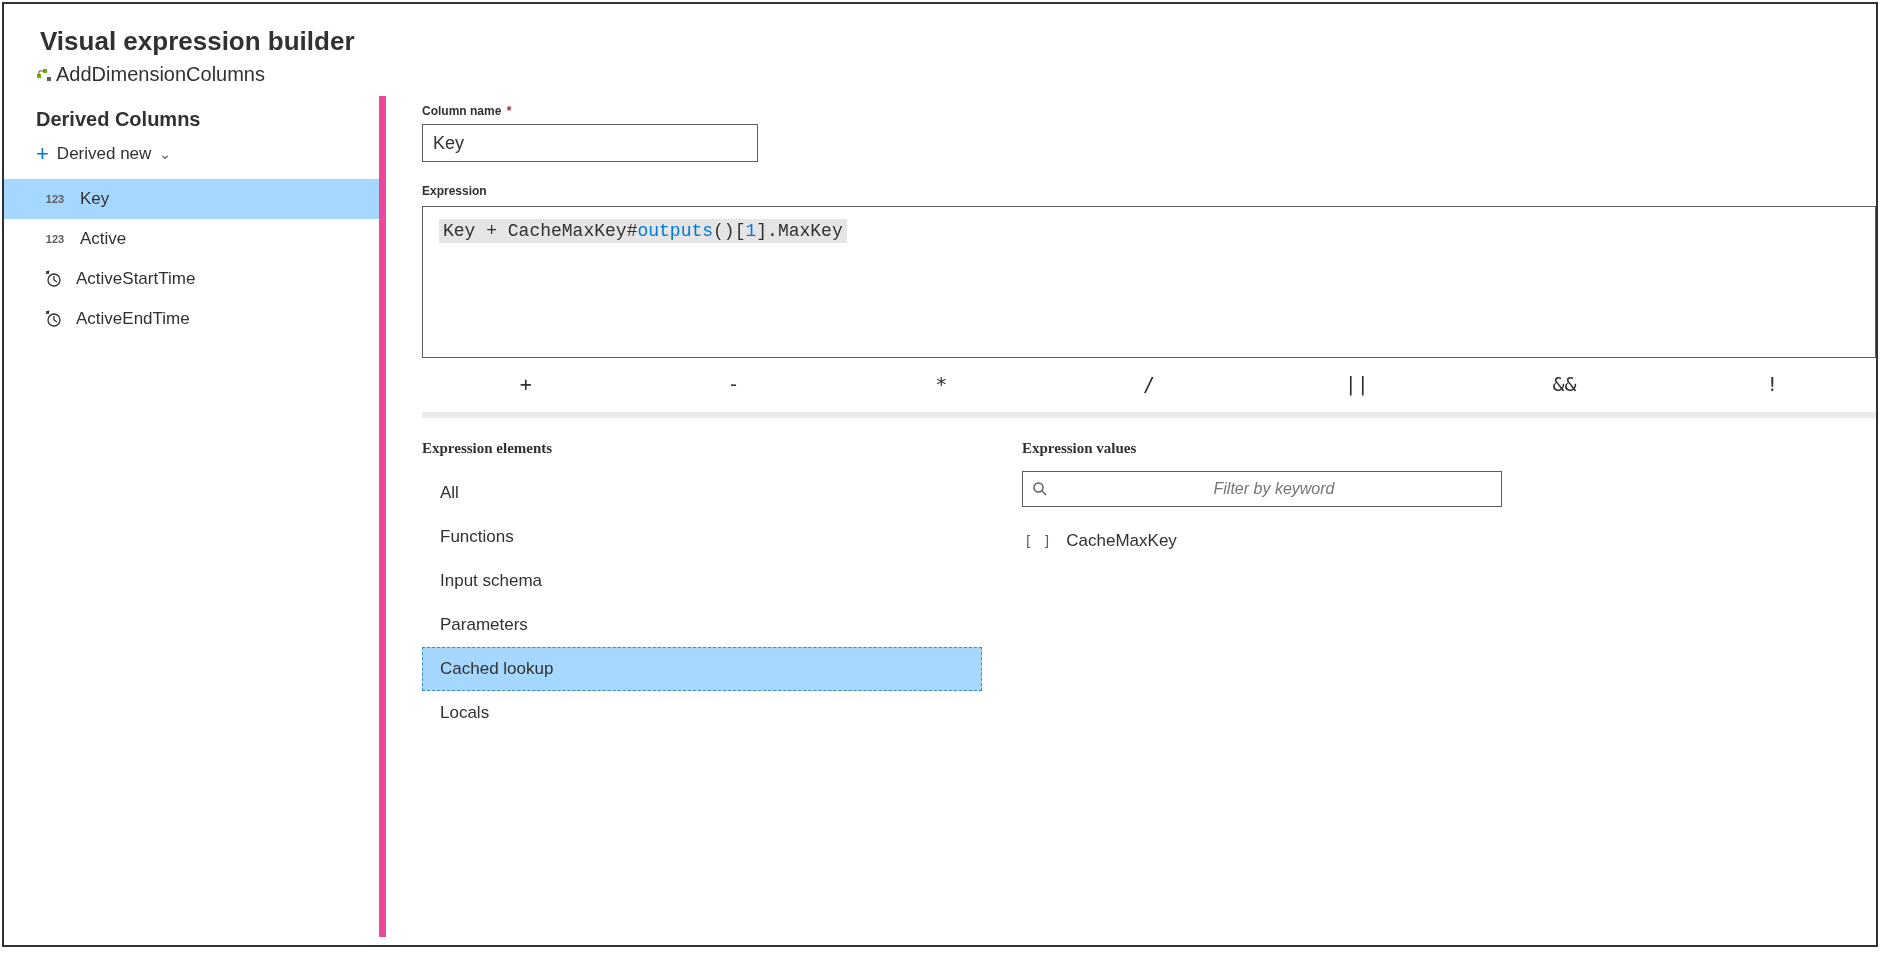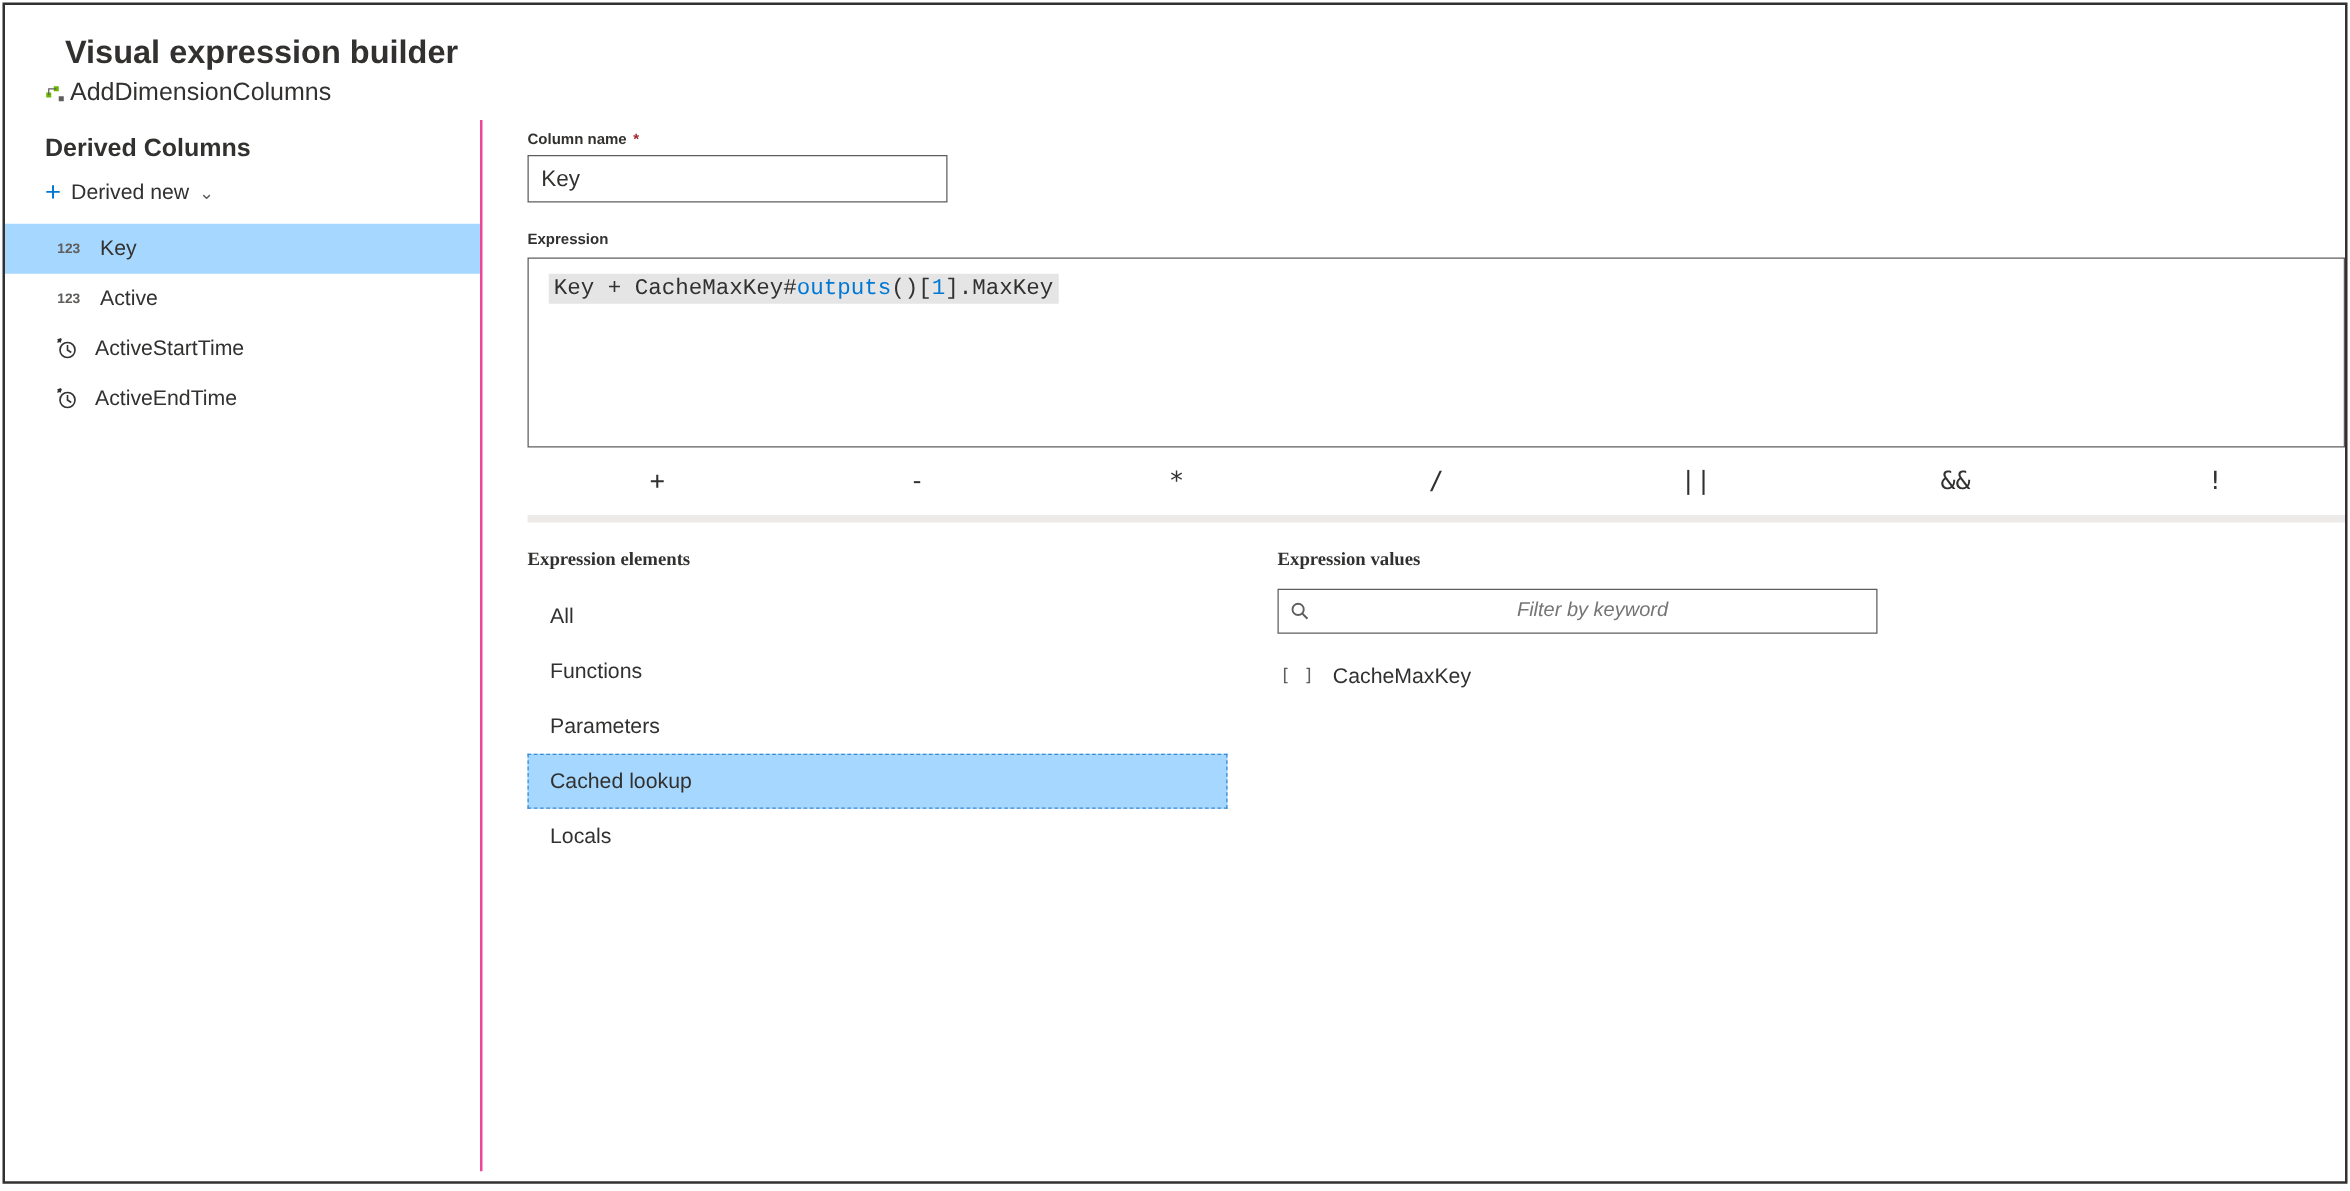--- a/index.html
+++ b/index.html
@@ -18,38 +18,38 @@
     min-height: 770px;
     overflow: hidden;
     position: relative;
   }
   .header {
     padding: 22px 32px 10px 32px;
   }
   .title {
     font-size: 26px;
     font-weight: 600;
-    margin: 0 0 6px 16px;
+    margin: 0 0 6px 4px;
   }
   .breadcrumb {
     display: flex;
     align-items: center;
     gap: 4px;
     font-size: 20px;
     color: #323130;
   }
   .bc-icon svg { width: 16px; height: 16px; display:block; }
   .body {
     display: flex;
     height: calc(100% - 100px);
   }
   .sidebar {
     width: 382px;
     flex: 0 0 382px;
-    border-right: 2px solid #ec4899;
+    border-right: 7px solid #ec4899;
     padding-top: 8px;
   }
   .sb-heading {
     font-size: 20px;
     font-weight: 600;
     padding: 4px 32px 8px 32px;
   }
   .create-new {
     display: inline-flex;
     align-items: center;
@@ -291,20 +291,21 @@
 
       <div class="thick-divider"></div>
 
       <div class="lower">
 
         <div class="elements-panel">
           <div class="panel-heading">Expression elements</div>
           <ul class="elem-list" id="elem-list">
               <li class="elem-item">All</li>
               <li class="elem-item">Functions</li>
+              <li class="elem-item">Input schema</li>
               <li class="elem-item">Parameters</li>
               <li class="elem-item selected">Cached lookup</li>
               <li class="elem-item">Locals</li>
             </ul>
         </div>
 
         <div class="values-panel">
           <div class="panel-heading">Expression values</div>
           <div class="search-wrap">
             <span class="search-icon">

